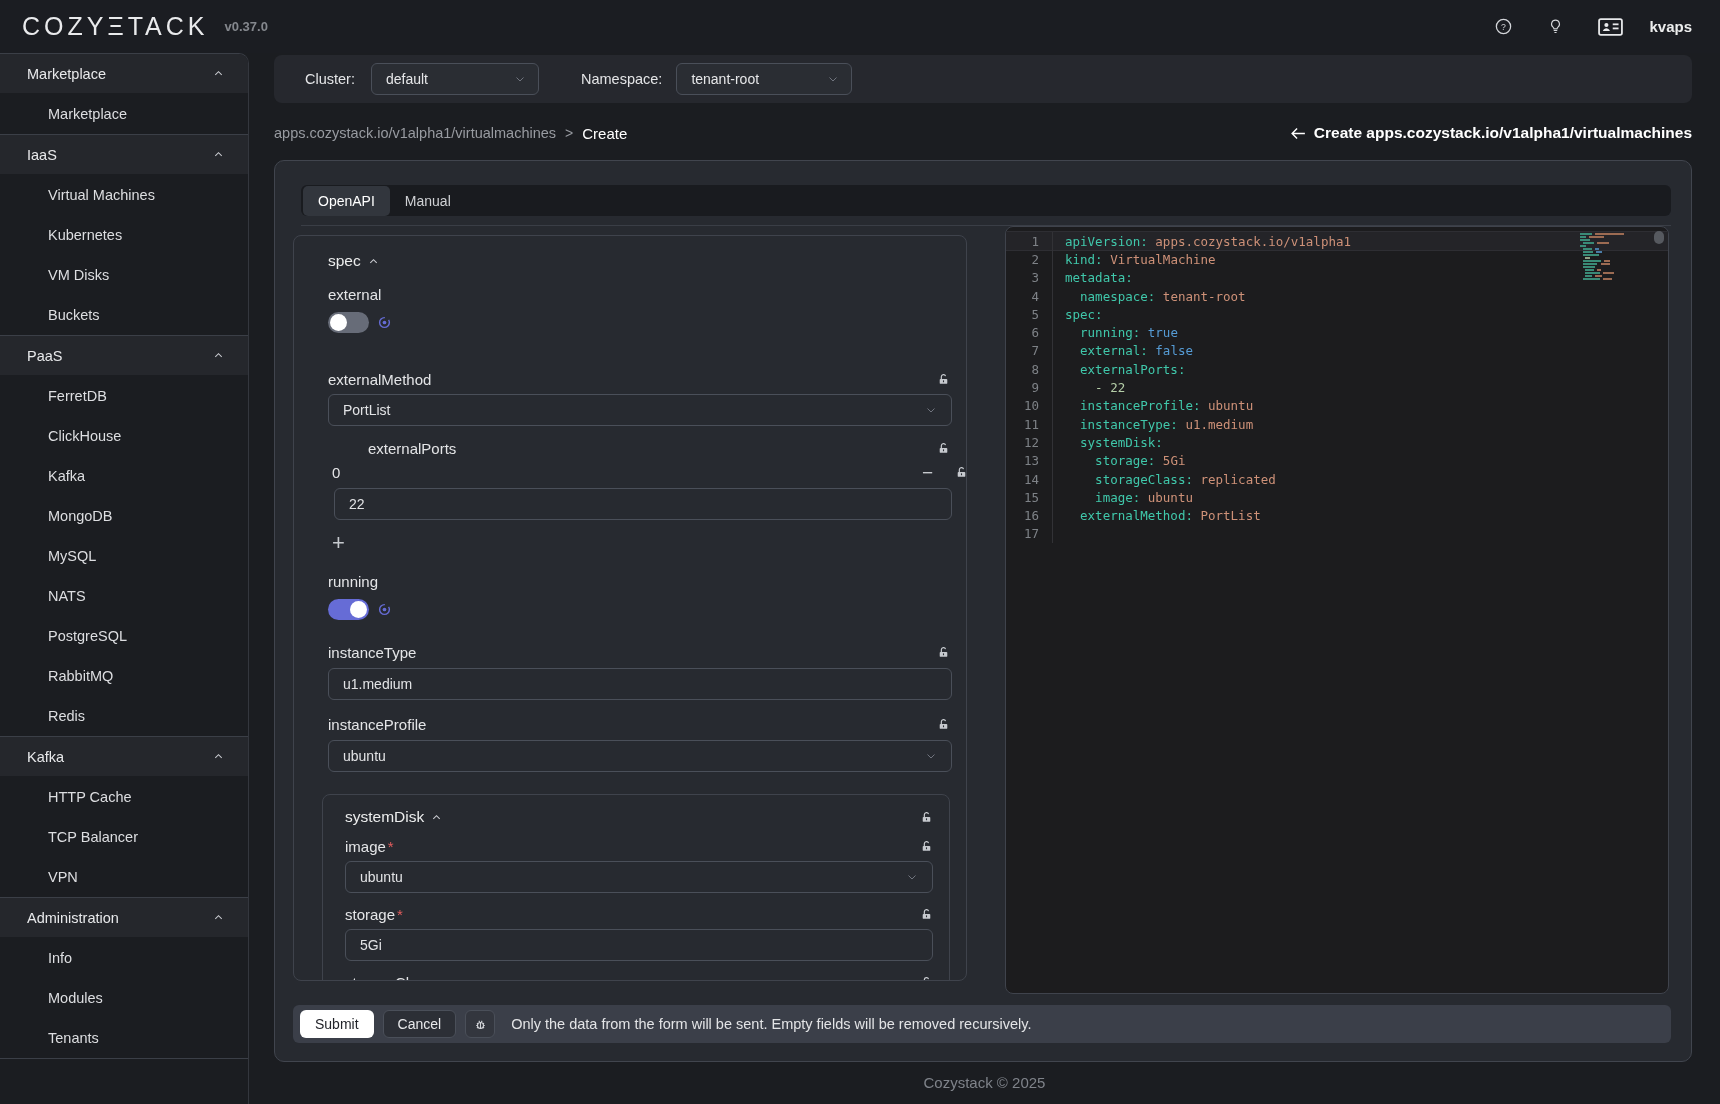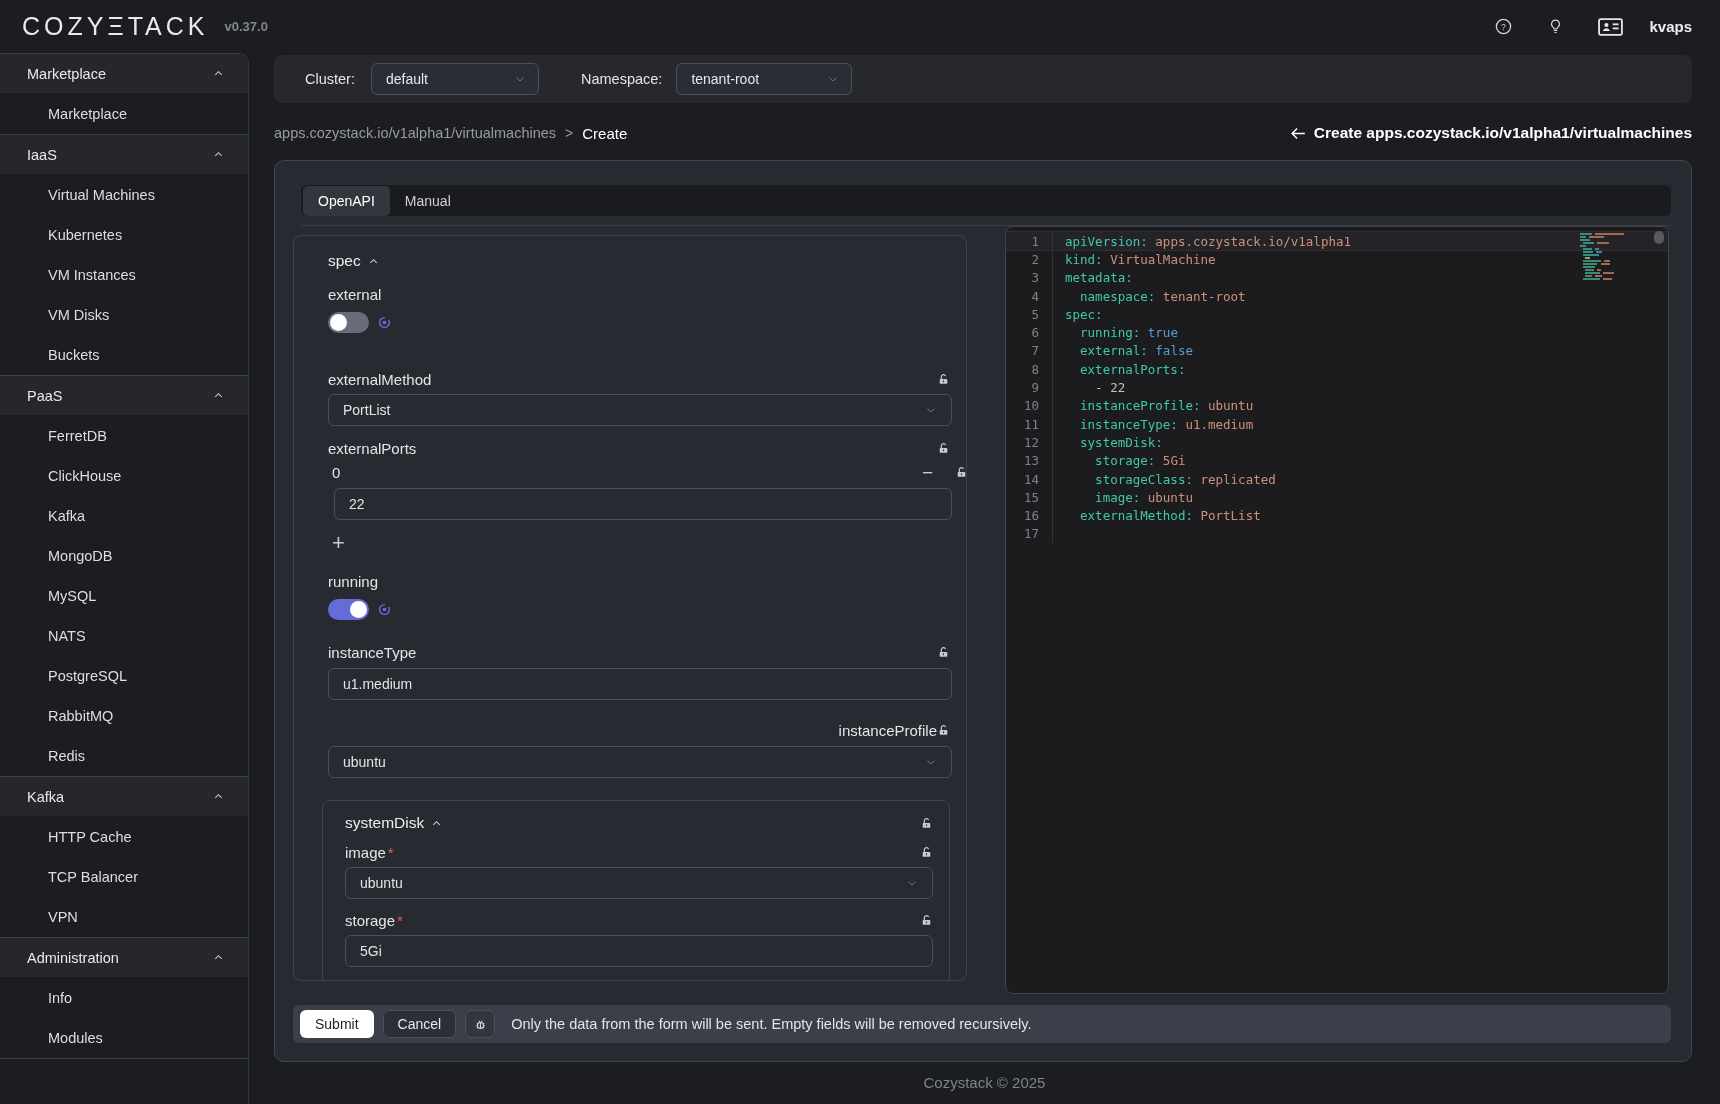--- a/index.html
+++ b/index.html
@@ -142,21 +142,20 @@
       <div class="side-group-header">
         <span>IaaS</span>
         <span class="chev">
           <svg width="11" height="11" viewBox="0 0 24 24" fill="none" stroke="currentColor" stroke-width="2.2">
             <path d="M5 15l7-7 7 7"></path>
           </svg>
         </span>
       </div>
       <div class="side-item">Virtual Machines</div>
       <div class="side-item">Kubernetes</div>
-      <div class="side-item">VM Instances</div>
       <div class="side-item">VM Disks</div>
       <div class="side-item">Buckets</div>
       <div class="side-divider"></div>
       <div class="side-group-header">
         <span>PaaS</span>
         <span class="chev">
           <svg width="11" height="11" viewBox="0 0 24 24" fill="none" stroke="currentColor" stroke-width="2.2">
             <path d="M5 15l7-7 7 7"></path>
           </svg>
         </span>
@@ -186,20 +185,21 @@
       <div class="side-group-header">
         <span>Administration</span>
         <span class="chev">
           <svg width="11" height="11" viewBox="0 0 24 24" fill="none" stroke="currentColor" stroke-width="2.2">
             <path d="M5 15l7-7 7 7"></path>
           </svg>
         </span>
       </div>
       <div class="side-item">Info</div>
       <div class="side-item">Modules</div>
+      <div class="side-item">Tenants</div>
       <div class="side-divider"></div>
     </div>
 </nav>
 
 <div class="toolbar">
   <span class="toolbar-label tl-cluster">Cluster:</span>
   <div class="select sel-cluster">
     <span class="sel-text">default</span>
     <span class="chev-d">
         <svg width="12" height="12" viewBox="0 0 24 24" fill="none" stroke="currentColor" stroke-width="2">
@@ -278,21 +278,21 @@
     </div>
     <div class="fselect" style="margin-top:6px;">
       <span>PortList</span>
       <span class="chev-d">
           <svg width="12" height="12" viewBox="0 0 24 24" fill="none" stroke="currentColor" stroke-width="2">
             <path d="M5 9l7 7 7-7"></path>
           </svg>
         </span>
     </div>
 
-    <div class="flabel-row" style="margin-top:14px;">
+    <div class="flabel-row" style="margin-top:14px;margin-left:40px;">
       <span class="flabel">externalPorts</span>
       <span class="lock">
           <svg viewBox="0 0 24 24" width="13" height="13">
             <path fill="none" stroke="#c7cacf" stroke-width="2.2" d="M8 11V7a4 4 0 0 1 7.8-1.3"></path>
             <rect x="5" y="11" width="14" height="9" rx="1.6" fill="#c7cacf"></rect>
             <rect x="11" y="13.6" width="2" height="3.4" fill="#2a2d33"></rect>
           </svg>
         </span>
     </div>
     <div class="idx-row" style="margin-top:7px; width:640px;">
@@ -329,21 +329,21 @@
       <span class="lock">
           <svg viewBox="0 0 24 24" width="13" height="13">
             <path fill="none" stroke="#c7cacf" stroke-width="2.2" d="M8 11V7a4 4 0 0 1 7.8-1.3"></path>
             <rect x="5" y="11" width="14" height="9" rx="1.6" fill="#c7cacf"></rect>
             <rect x="11" y="13.6" width="2" height="3.4" fill="#2a2d33"></rect>
           </svg>
         </span>
     </div>
     <input class="finput" style="margin-top: 7px;" value="u1.medium">
 
-    <div class="flabel-row" style="margin-top:22px;justify-content:flex-end;">
+    <div class="flabel-row" style="margin-top:16px;">
       <span class="flabel">instanceProfile</span>
       <span class="lock">
           <svg viewBox="0 0 24 24" width="13" height="13">
             <path fill="none" stroke="#c7cacf" stroke-width="2.2" d="M8 11V7a4 4 0 0 1 7.8-1.3"></path>
             <rect x="5" y="11" width="14" height="9" rx="1.6" fill="#c7cacf"></rect>
             <rect x="11" y="13.6" width="2" height="3.4" fill="#2a2d33"></rect>
           </svg>
         </span>
     </div>
     <div class="fselect" style="margin-top:7px;">

